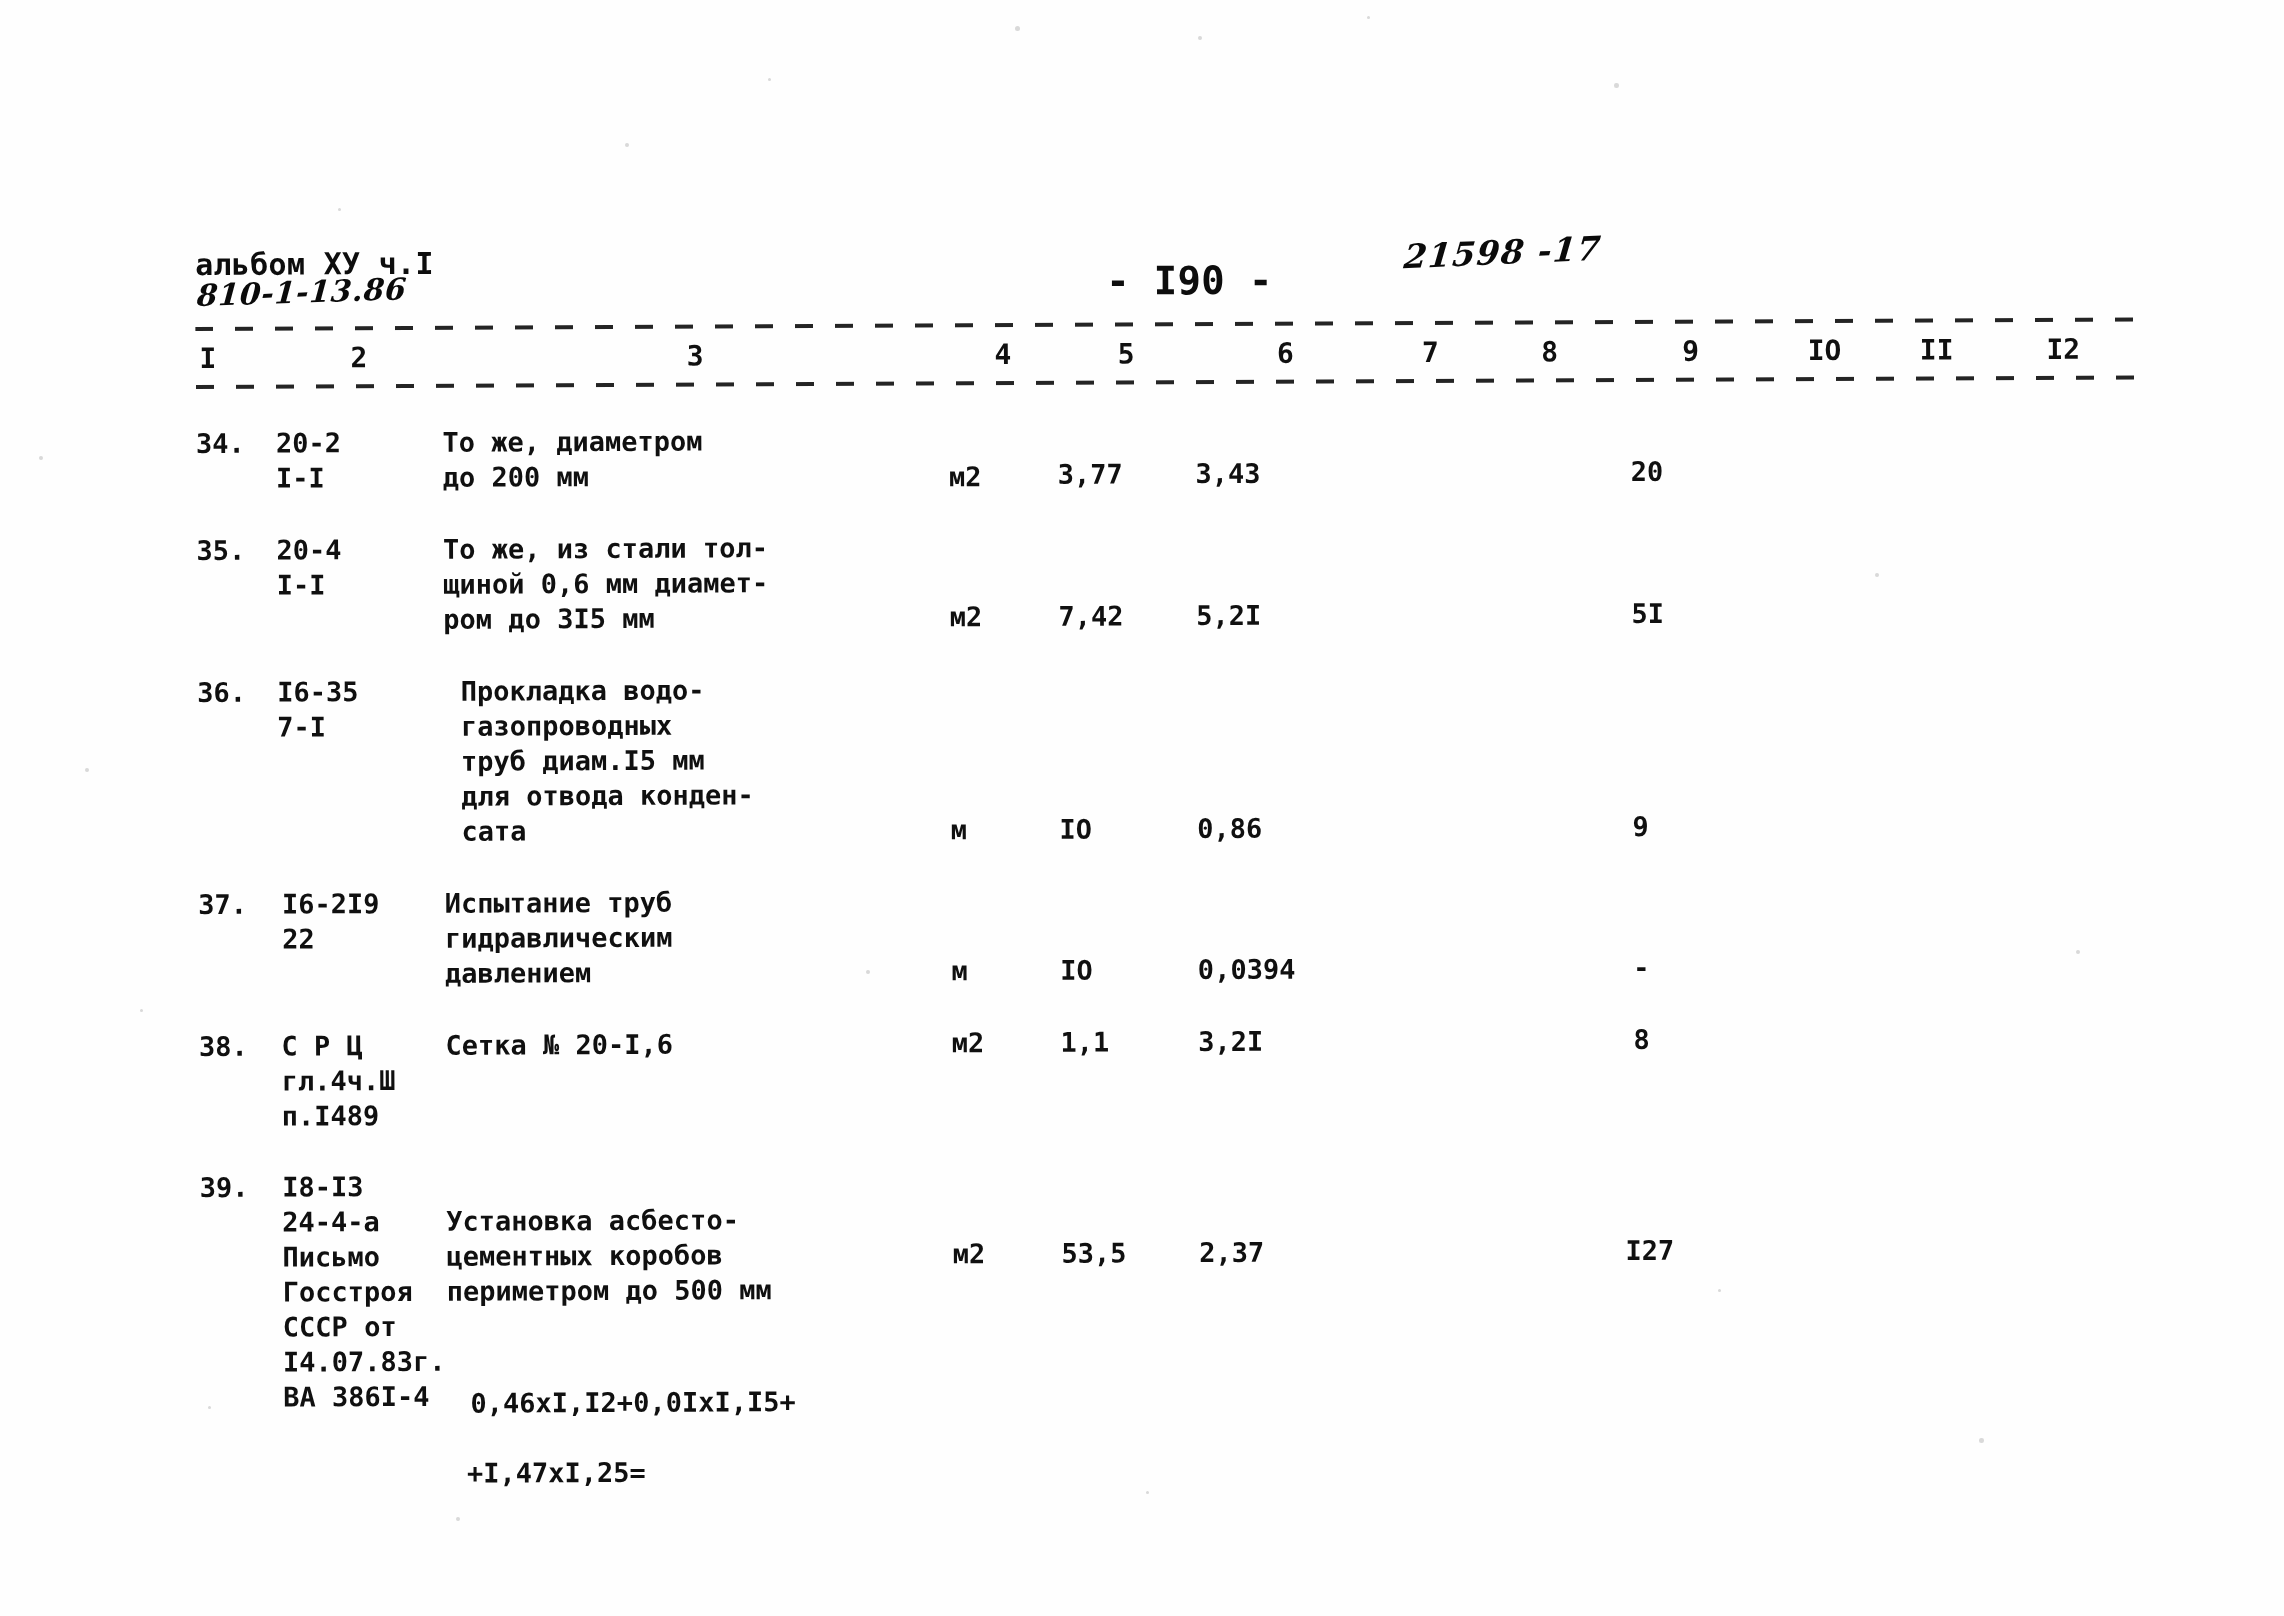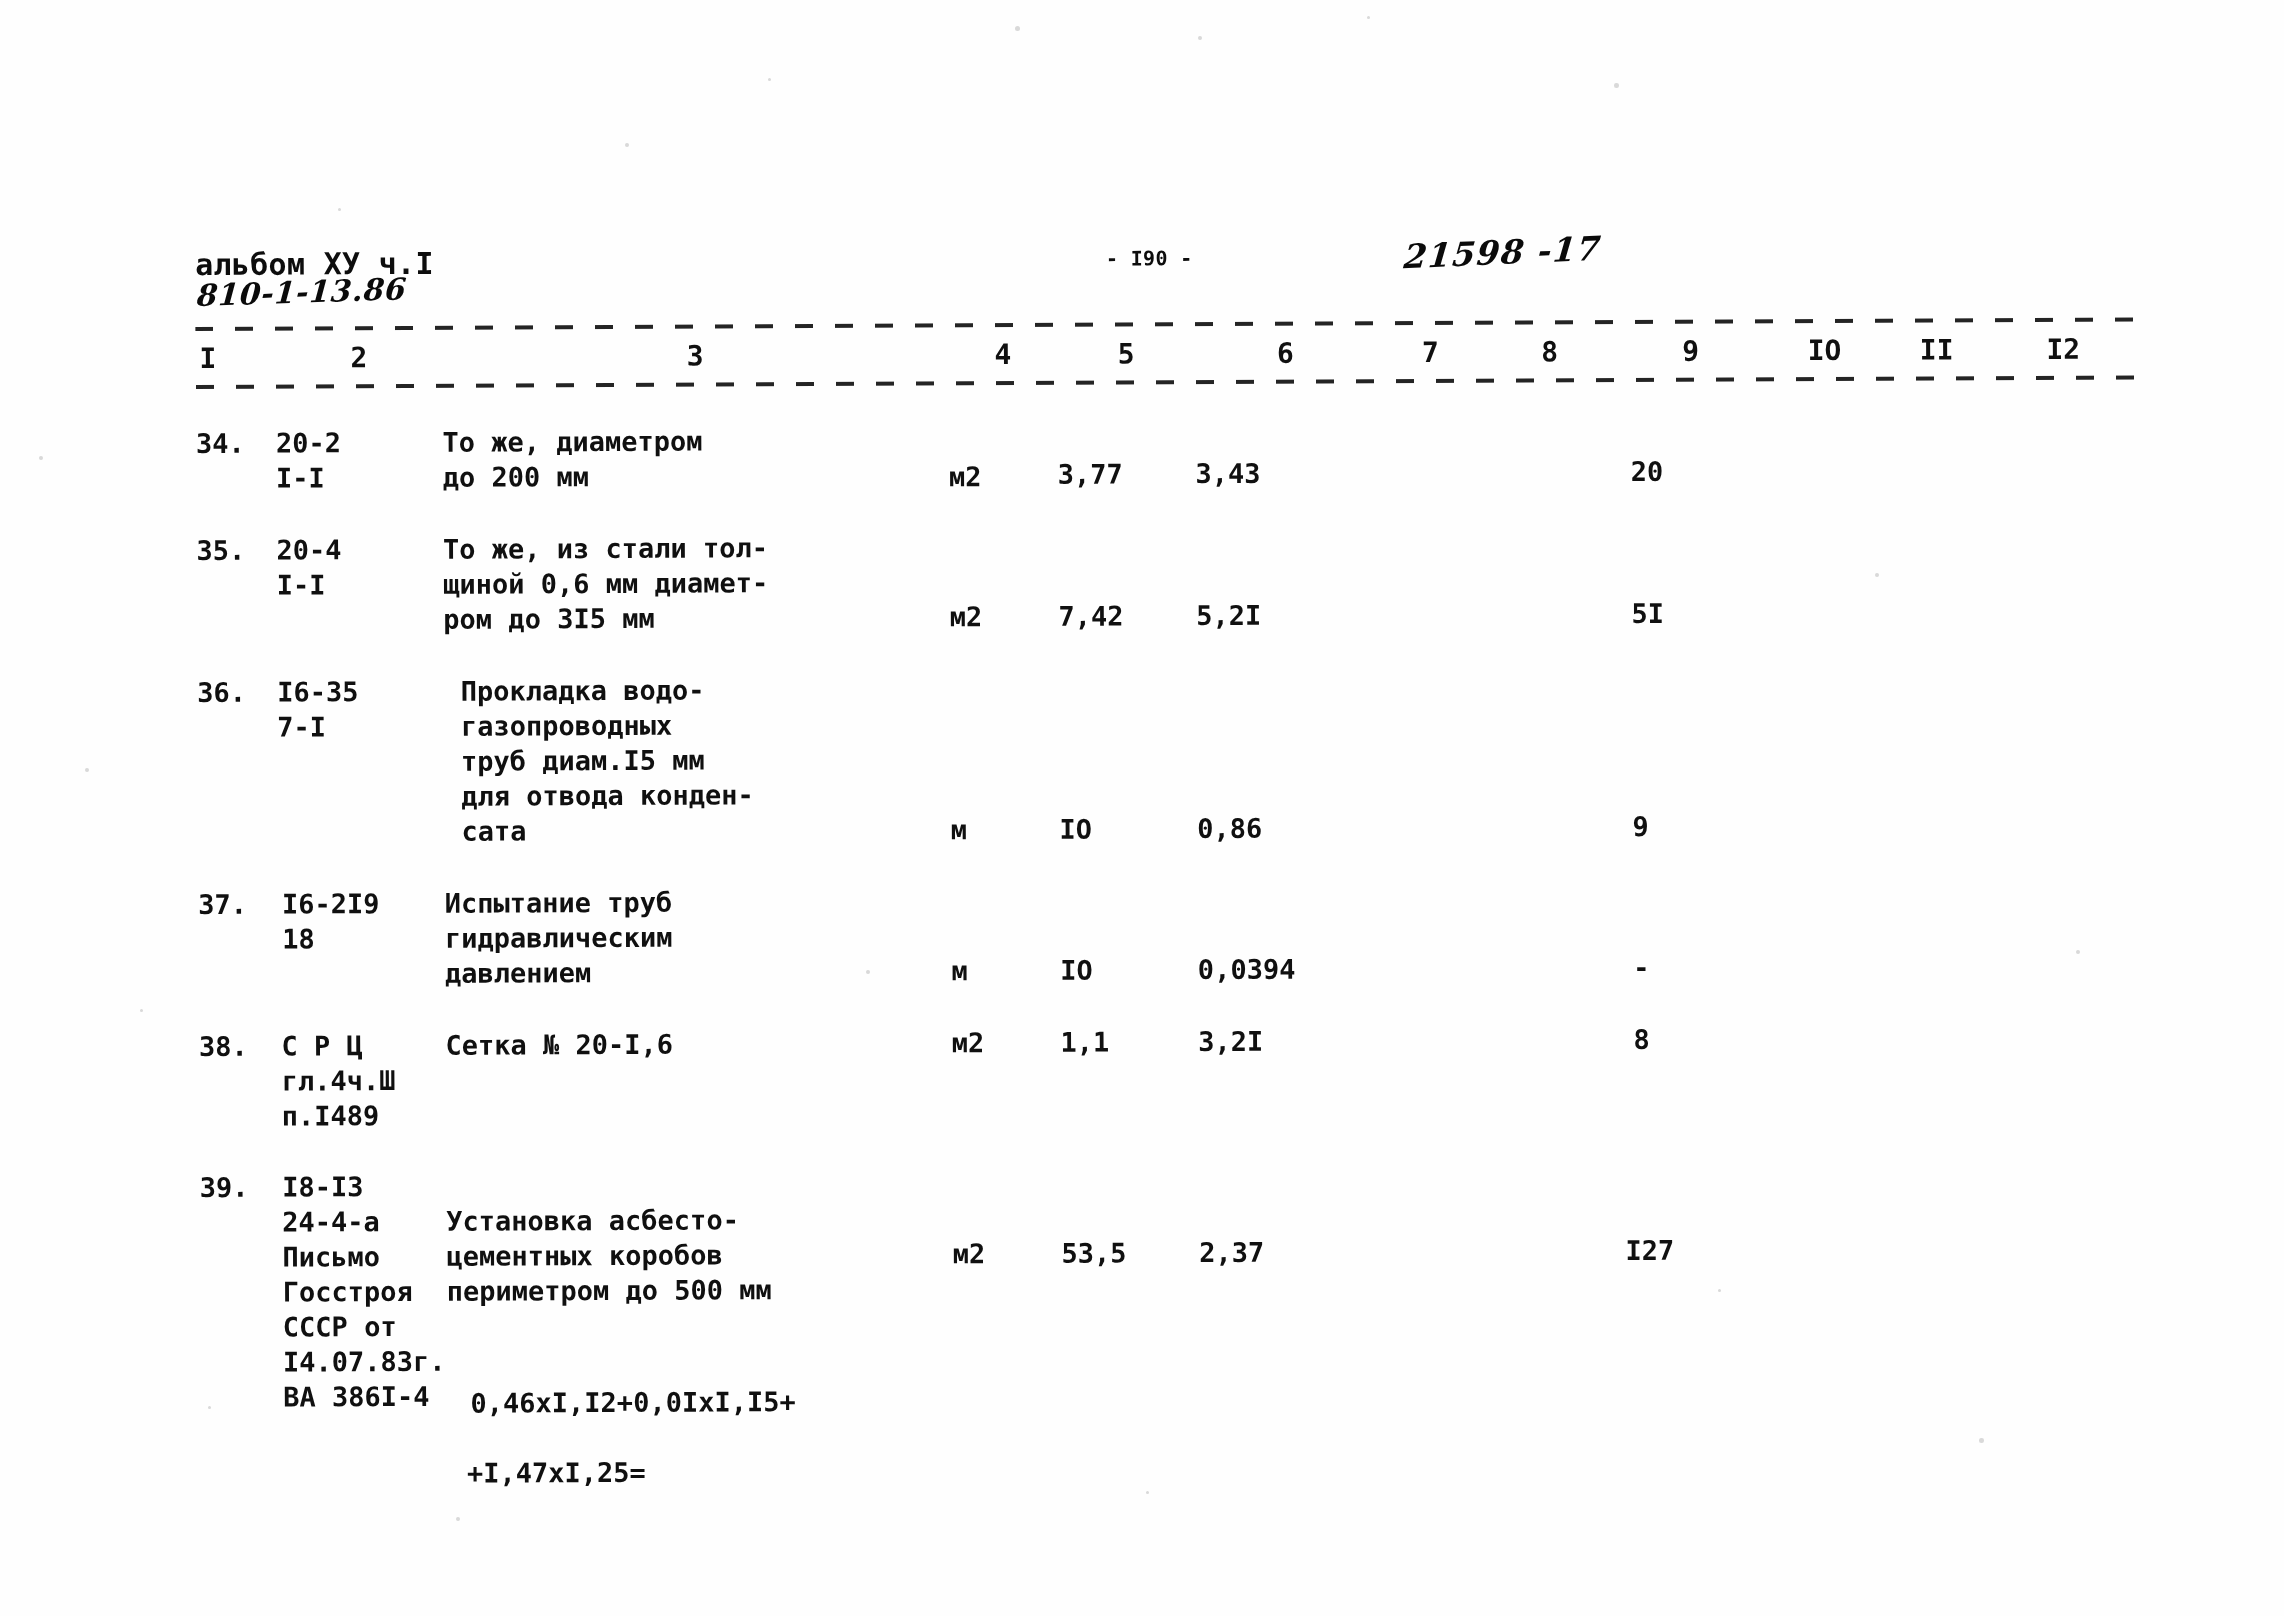--- a/index.html
+++ b/index.html
@@ -70,22 +70,22 @@
     font-size: 30px;
     letter-spacing: 0.7px;
     color: #0a0a0a;
     transform: rotate(-1.6deg) skewX(-6deg);
     transform-origin: 0 0;
     white-space: pre;
   }
   #page-number {
     position: absolute;
     left: 911px;
-    top: 4px;
-    font-size: 20px;
+    top: 16px;
+    font-size: 39px;
   }
   #doc-number {
     position: absolute;
     left: 1211px;
     top: -3.9px;
     font-family: "DejaVu Serif", serif;
     font-style: italic;
     font-weight: 700;
     font-size: 33px;
     letter-spacing: 1.3px;
@@ -340,21 +340,21 @@
         <td class="c12"></td>
       </tr>
 
       <tr class="spacer-row">
             <td colspan="12">&nbsp;</td>
           </tr>
 
       <tr class="data-row">
         <td class="c1 idx-cell">37.</td>
         <td class="c2 code-cell" style="padding-left:3.9px;">I6-2I9
-18</td>
+22</td>
         <td class="c3 desc-cell" style="padding-left:-2.6px;">Испытание труб
 гидравлическим
 давлением</td>
         <td class="c4 num-cell"><span style="display:block;padding-top:70px;">м</span></td>
         <td class="c5 num-cell"><span style="display:block;padding-top:70px;">IO</span></td>
         <td class="c6 num-cell"><span style="display:block;padding-top:70px;">0,0394</span></td>
         <td class="c7"></td>
         <td class="c8"></td>
         <td class="c9 num-cell dash-value"><span style="display:block;padding-top:70px;padding-left:15.6px;">-</span></td>
         <td class="c10"></td>

